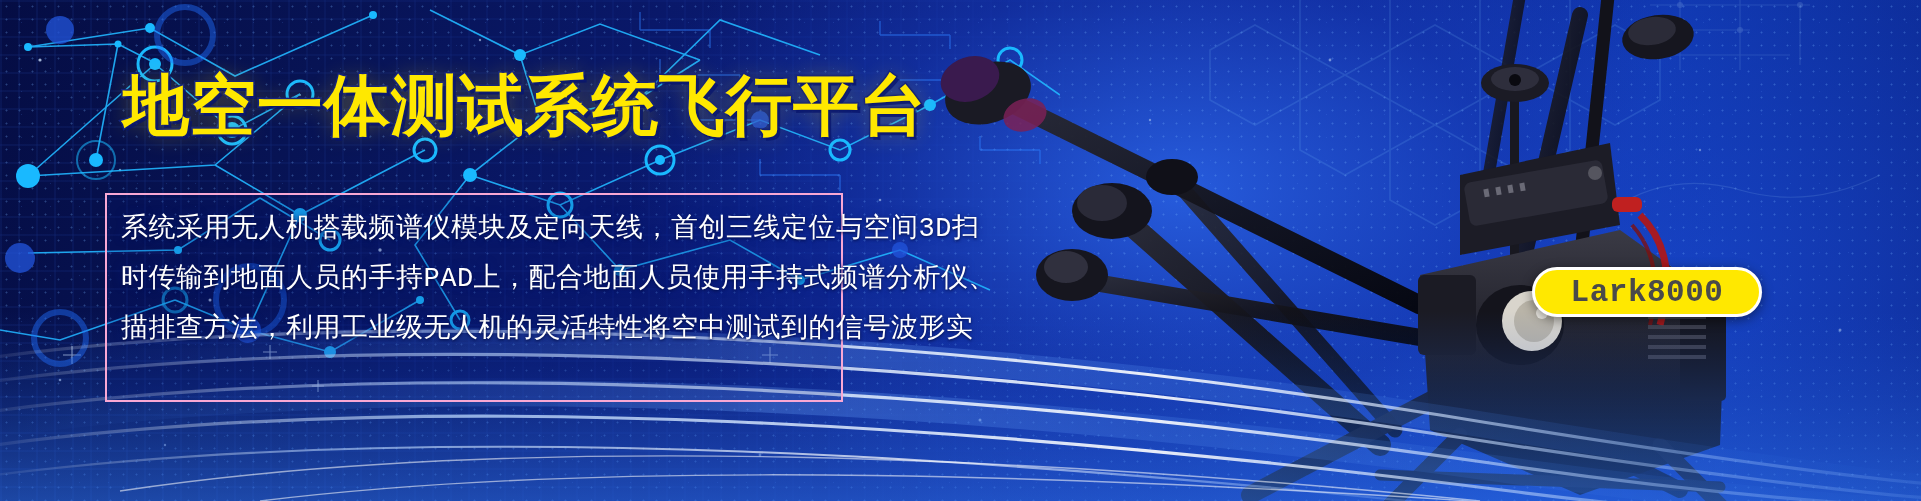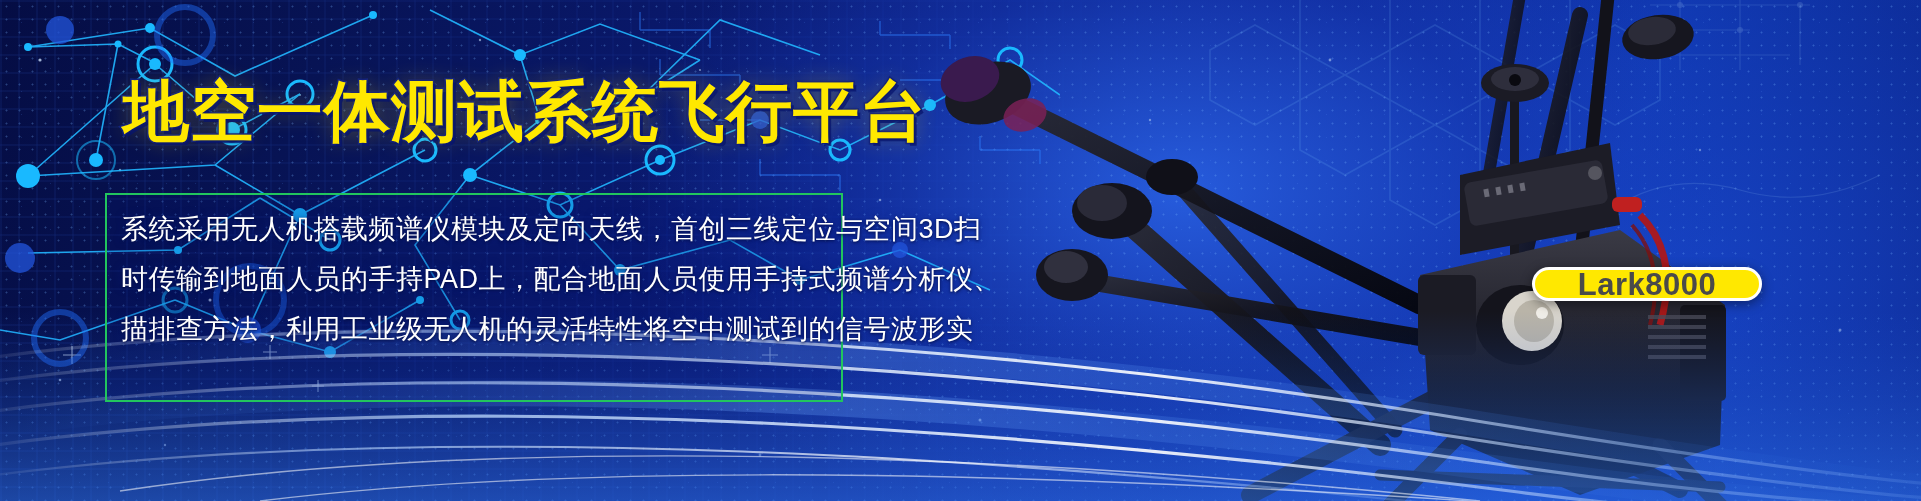--- a/index.html
+++ b/index.html
@@ -1,19 +1,19 @@
 <!DOCTYPE html>
 <html><head>
 <meta charset="utf-8">
 <title>Banner</title>
 <style>
   html,body{margin:0;padding:0;background:#000;}
   #stage{
     position:relative;width:1921px;height:501px;overflow:hidden;
-    font-family:Liberation Sans, sans-serif;
+    font-family:Liberation Mono, monospace;
     background:#0a1a6e;
   }
 
   
   .bg{position:absolute;inset:0;}
   .bg-base{
     background:
       radial-gradient(ellipse 760px 520px at 1180px 190px, rgba(40,95,225,0.95) 0%, rgba(22,58,180,0.55) 42%, rgba(10,26,110,0) 72%),
       radial-gradient(ellipse 900px 640px at 1620px 300px, rgba(26,72,205,0.75) 0%, rgba(12,32,130,0.25) 55%, rgba(8,20,92,0) 80%),
       linear-gradient(110deg,#050d44 0%,#071354 16%,#0a1a72 38%,#0e2596 60%,#113fbe 80%,#0c2a93 100%);
@@ -58,34 +58,34 @@
     paint-order:stroke fill;
     text-shadow:
       0 0 3px rgba(8,22,110,.95),
       3px 3px 0 rgba(8,22,110,.75),
       0 0 22px rgba(255,220,0,.30);
   }
 
   
   .descbox{
     position:absolute;left:105px;top:193px;width:738px;height:209px;
-    border:2px solid #22c55e;
+    border:2px solid #f9a8d4;
     box-sizing:border-box;
     background:rgba(8,24,120,0.18);
     padding:9px 14px 0 14px;
   }
   .descline{
     color:#ffffff;font-size:27px;line-height:50px;
     letter-spacing:0.5px;white-space:nowrap;font-weight:400;
     text-shadow:0 1px 3px rgba(0,10,60,.9), 0 0 9px rgba(10,30,130,.8);
   }
 
   
   .badge{
-    position:absolute;left:1532px;top:267px;width:230px;height:34px;
+    position:absolute;left:1532px;top:267px;width:230px;height:50px;
     background:#FFE800;border:3px solid #ffffff;border-radius:26px;
     box-sizing:border-box;
     display:flex;align-items:center;justify-content:center;
     box-shadow:0 3px 12px rgba(0,0,0,.45);
   }
   .badge span{
     color:#4a4a4a;font-size:31px;font-weight:600;letter-spacing:0.5px;line-height:1;
   }
 </style>
 </head>

